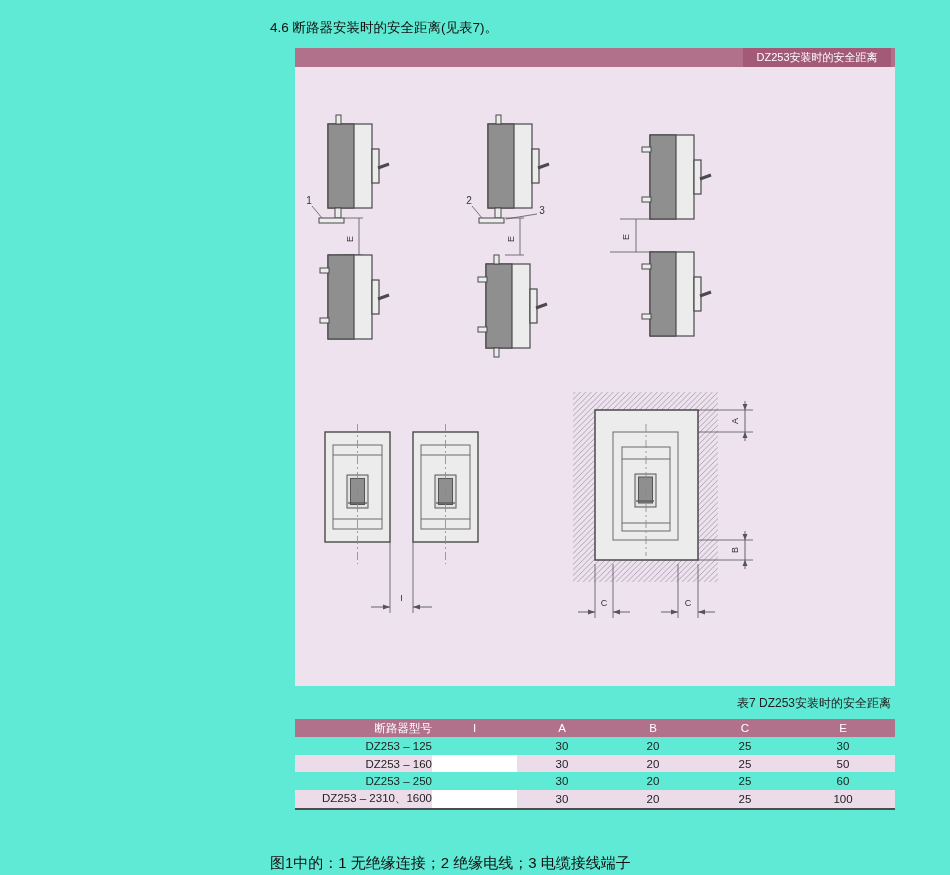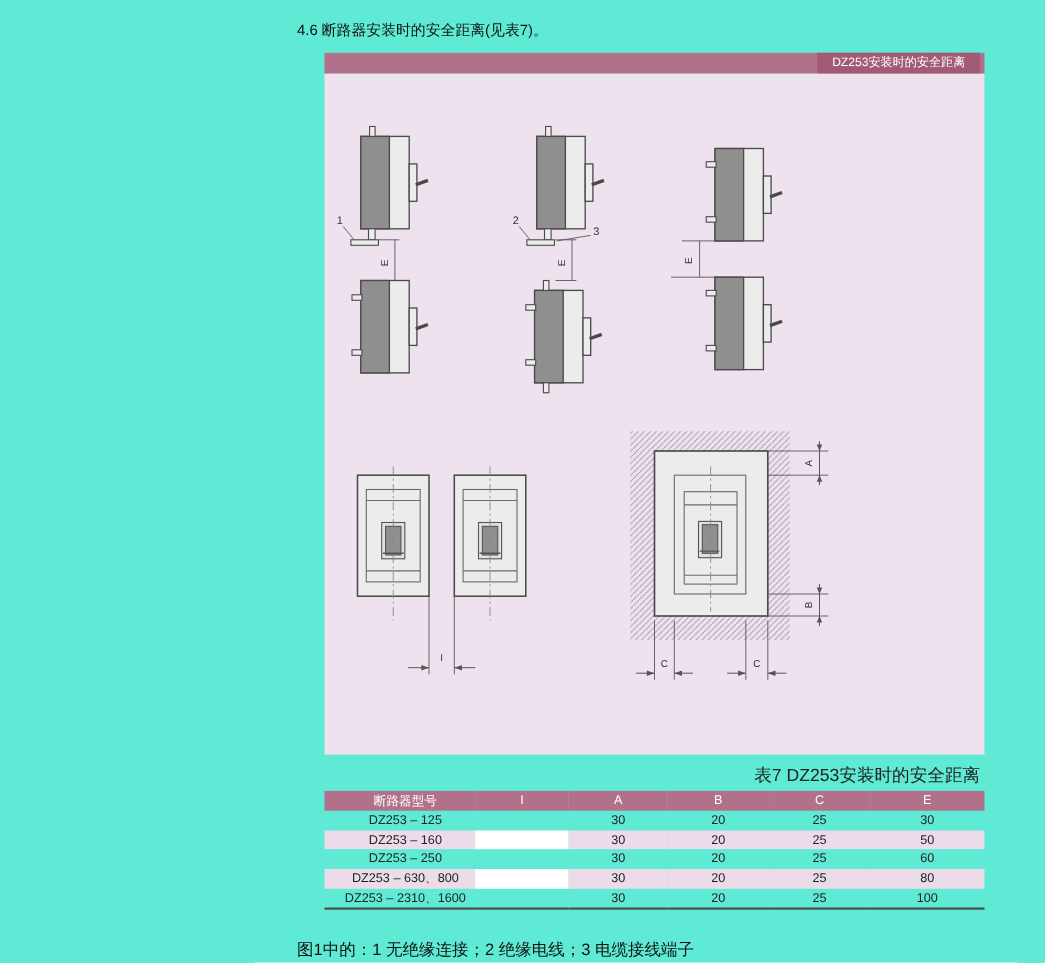--- a/index.html
+++ b/index.html
@@ -4,26 +4,26 @@
 <style>
   html,body{margin:0;padding:0;background:#fff;}
   .page{position:relative;width:950px;height:875px;background:#5eead4;
         font-family:"Liberation Sans","DejaVu Sans",sans-serif;color:#1a1a1a;overflow:hidden;}
   .heading{position:absolute;left:270px;top:19px;font-size:13.5px;color:#111;}
   .content{position:absolute;left:270px;top:0;width:600px;height:875px;margin-left:25px;}
   .title-bar{position:absolute;left:0;top:48px;width:600px;height:19px;background:#b2718b;}
   .title-box{position:absolute;right:4px;top:0;height:19px;line-height:19px;min-width:148px;
              background:#a25a76;color:#ffffff;font-size:11px;text-align:center;padding:0 8px;box-sizing:border-box;}
   .diagram{position:absolute;left:0;top:67px;width:600px;height:619px;background:#ede2ee;}
-  .caption{position:absolute;left:0;top:695px;width:596px;text-align:right;font-size:16px;color:#222;}
+  .caption{position:absolute;left:0;top:695px;width:596px;text-align:right;font-size:12px;color:#222;}
   .sbtable{position:absolute;left:0;top:719px;width:600px;border-collapse:collapse;table-layout:fixed;
            font-size:11.5px;color:#222;border-bottom:2.5px solid #4c4c4c;}
   .sbtable th{background:#b2718b;color:#ffffff;font-weight:normal;height:18px;padding:0;}
   .sbtable td{height:17.7px;padding:0;}
-  .c-model{text-align:center;padding-left:10px !important;}
+  .c-model{text-align:right;padding-left:10px !important;}
   .c-num,.c-i{text-align:center;}
   .sbtable tbody tr:nth-child(even) td{background:#ecdbe9;}
   .sbtable tbody tr:nth-child(even) td.c-i{background:#ffffff;}
   .note{position:absolute;left:270px;top:854px;font-size:15px;color:#111;}
   svg text{font-family:"Liberation Sans","DejaVu Sans",sans-serif;fill:#333;}
 </style>
 </head>
 <body>
 
 <div class="page">
@@ -204,28 +204,20 @@
         </tr>
         <tr>
           <td class="c-model">DZ253 – 250</td>
           <td class="c-i"></td>
           <td class="c-num">30</td>
           <td class="c-num">20</td>
           <td class="c-num">25</td>
           <td class="c-num">60</td>
         </tr>
         <tr>
-          <td class="c-model">DZ253 – 630、800</td>
-          <td class="c-i"></td>
-          <td class="c-num">30</td>
-          <td class="c-num">20</td>
-          <td class="c-num">25</td>
-          <td class="c-num">80</td>
-        </tr>
-        <tr>
           <td class="c-model">DZ253 – 2310、1600</td>
           <td class="c-i"></td>
           <td class="c-num">30</td>
           <td class="c-num">20</td>
           <td class="c-num">25</td>
           <td class="c-num">100</td>
         </tr>
       </tbody>
     </table>
   </div>

